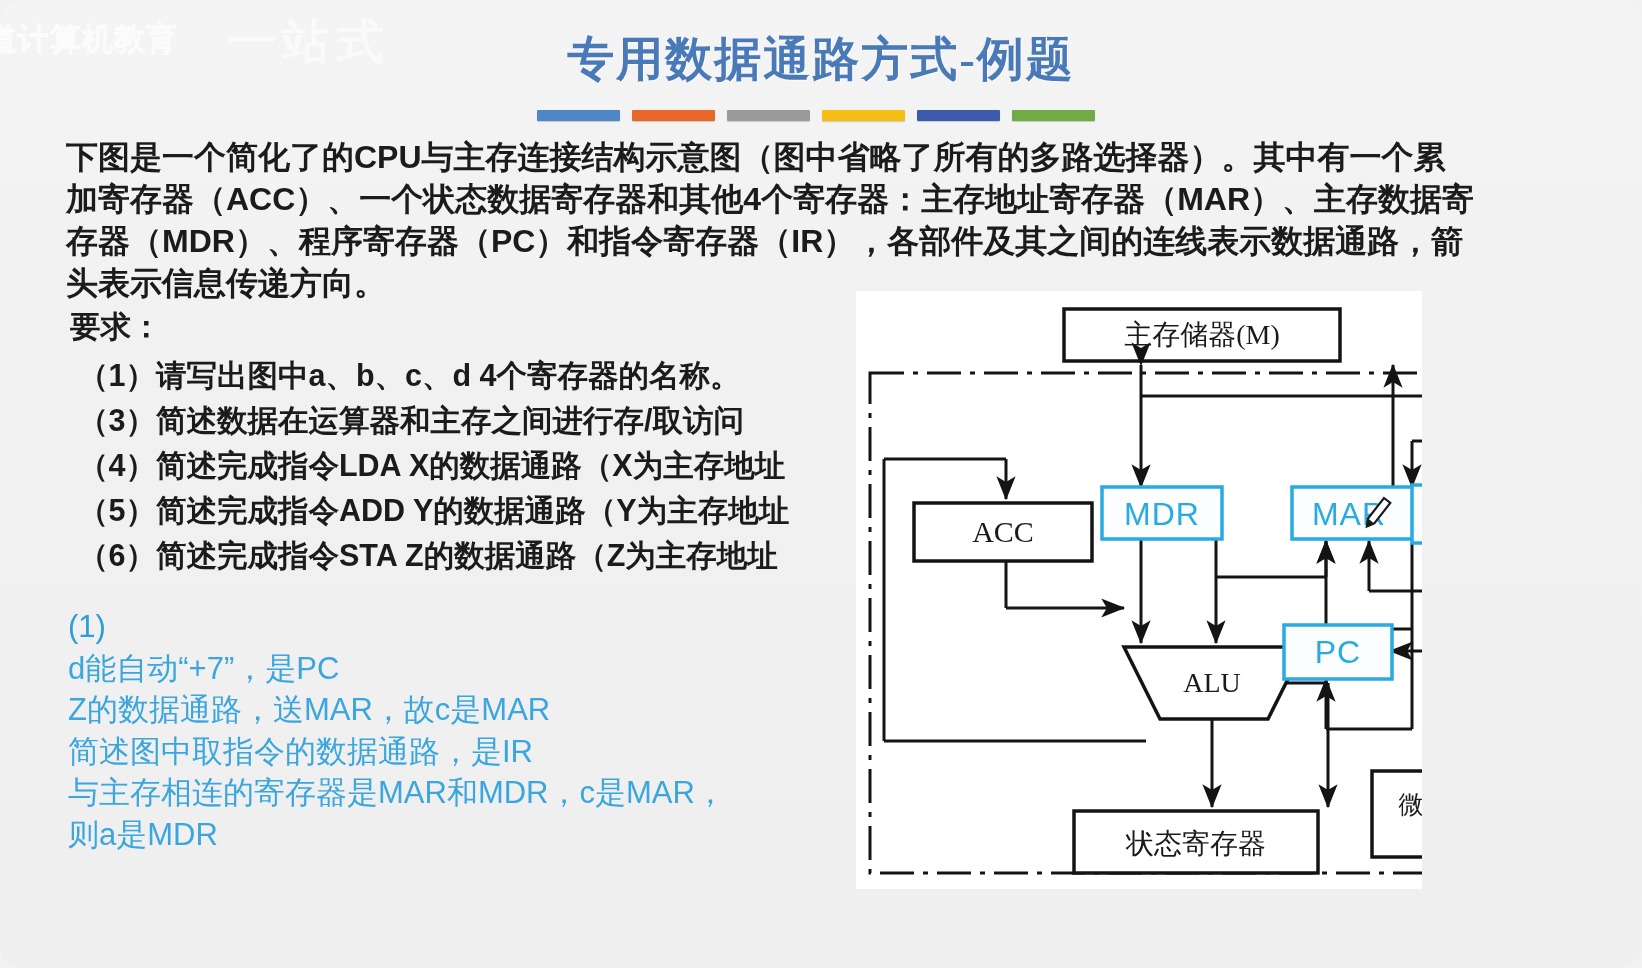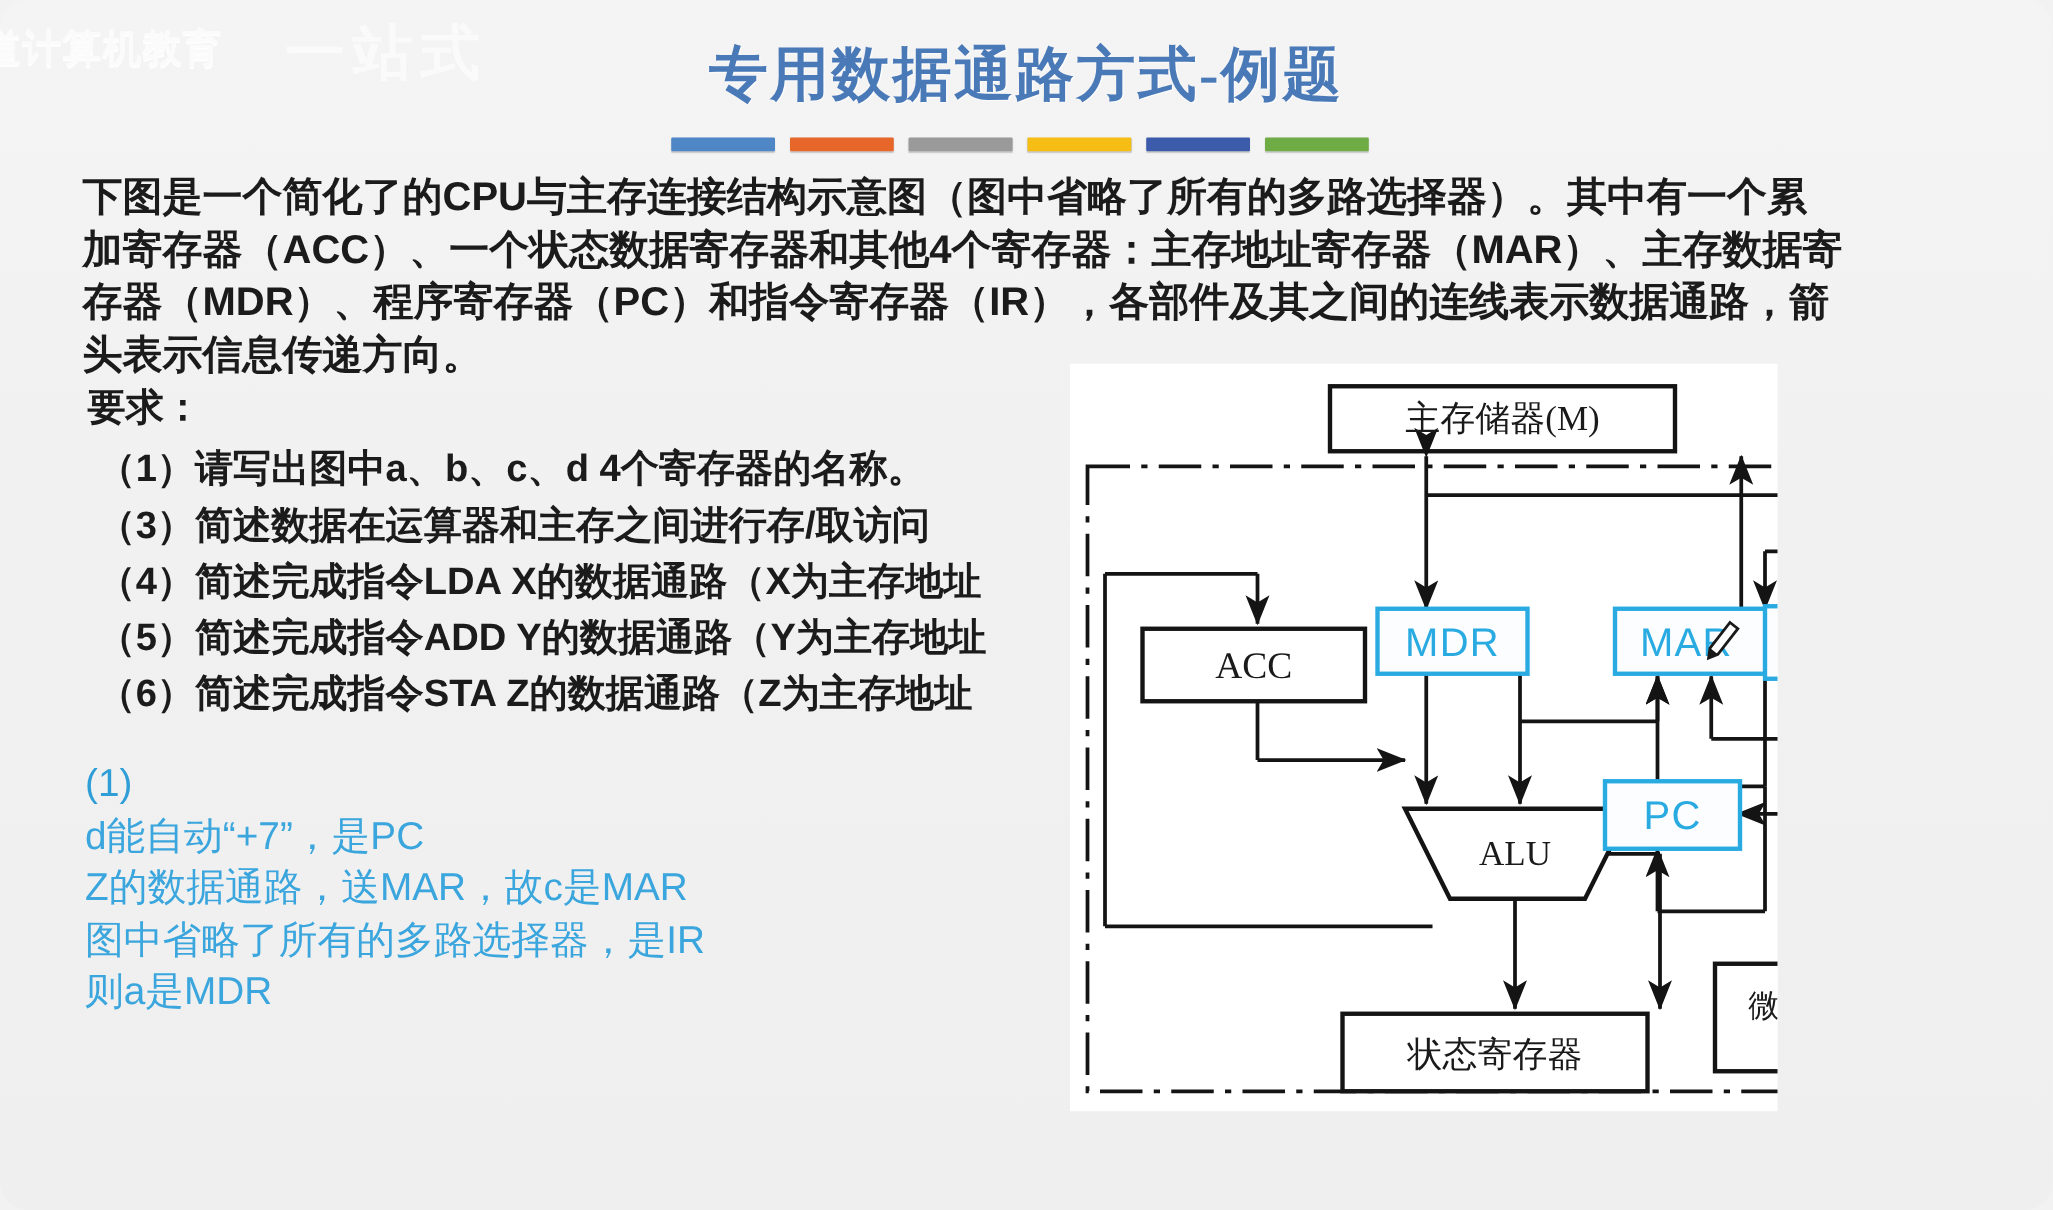--- a/index.html
+++ b/index.html
@@ -139,21 +139,22 @@
     <p class="item">（3）简述数据在运算器和主存之间进行存/取访问</p>
     <p class="item">（4）简述完成指令LDA X的数据通路（X为主存地址</p>
     <p class="item">（5）简述完成指令ADD Y的数据通路（Y为主存地址</p>
     <p class="item">（6）简述完成指令STA Z的数据通路（Z为主存地址</p>
   </div>
 
   <div class="answer">
     <p class="a1">(1)</p>
     <p>d能自动“+7”，是PC</p>
     <p>Z的数据通路，送MAR，故c是MAR</p>
-    <p>图中省略了所有的多路选择器，是IR</p>
+    <p>简述图中取指令的数据通路，是IR</p>
+    <p>与主存相连的寄存器是MAR和MDR，c是MAR，</p>
     <p>则a是MDR</p>
   </div>
 
   <div class="diagram">
     <svg width="710" height="598" viewBox="0 0 710 598" xmlns="http://www.w3.org/2000/svg">
       <defs>
         <marker id="ah" markerWidth="9" markerHeight="9" refX="7.6" refY="3.2" orient="auto" markerUnits="strokeWidth">
           <path d="M0,0 L8,3.2 L0,6.4 L1.9,3.2 z" fill="#141414"></path>
         </marker>
       </defs>

